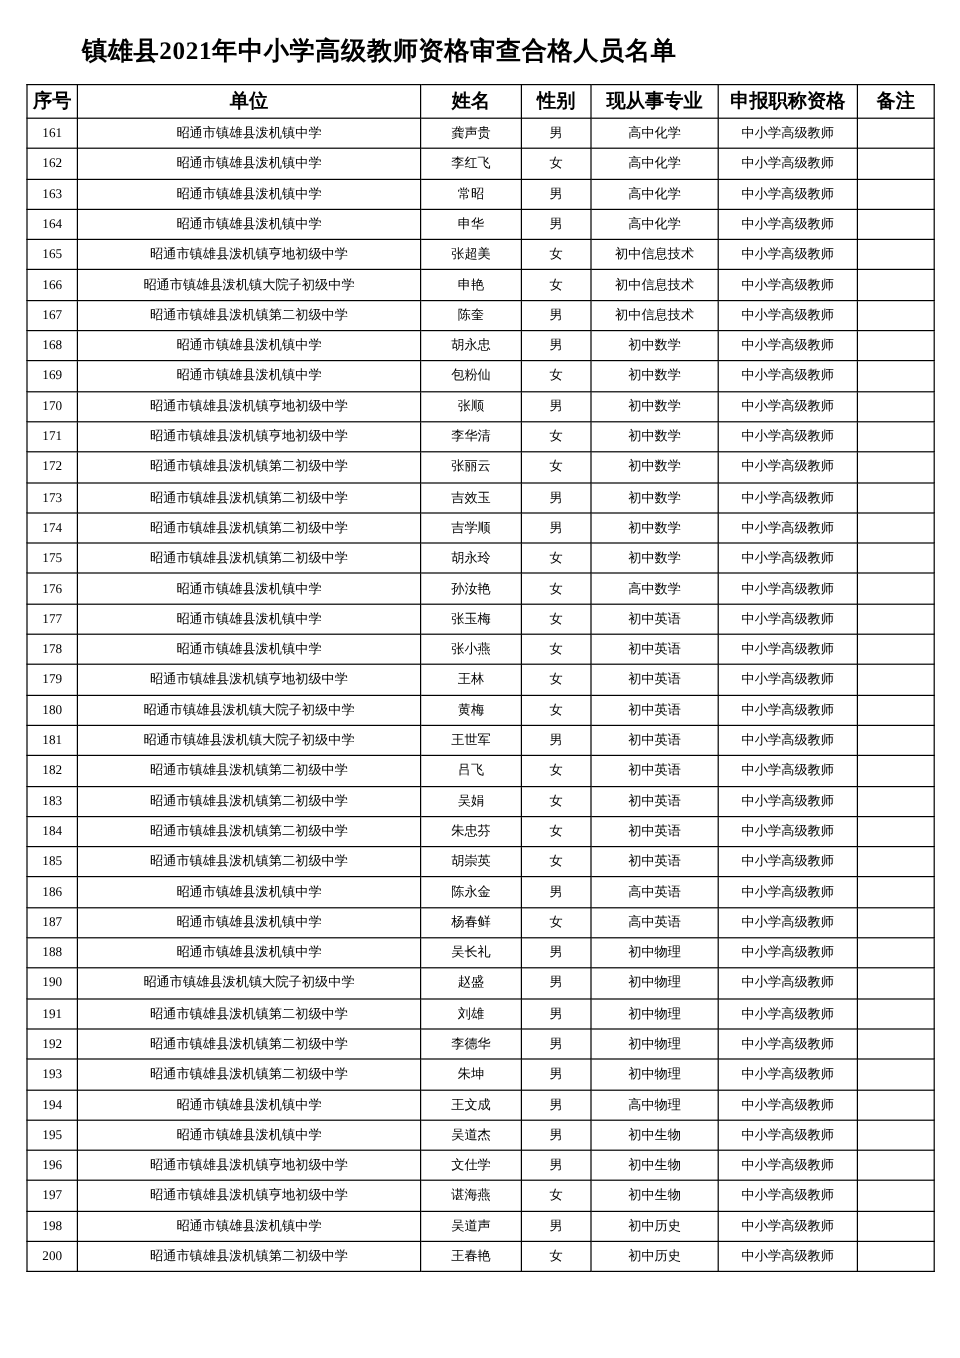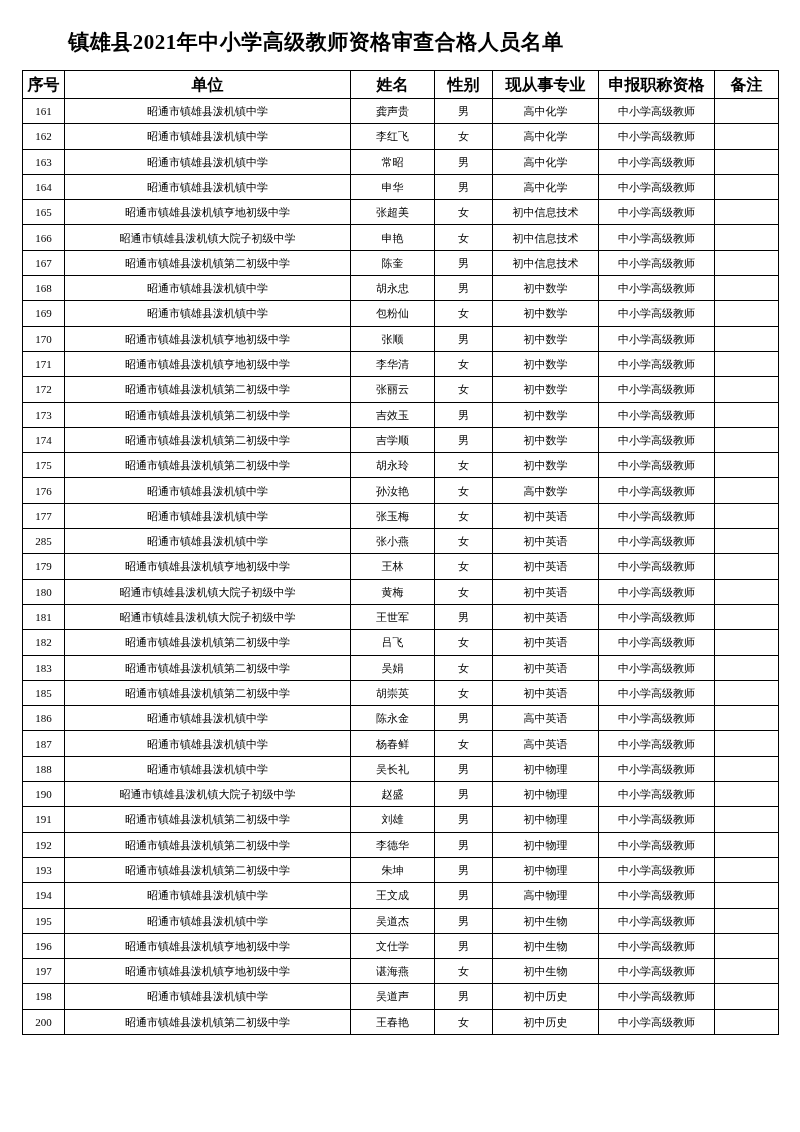--- a/index.html
+++ b/index.html
@@ -243,21 +243,21 @@
         <tr>
           <td class="seq">177</td>
           <td class="unit">昭通市镇雄县泼机镇中学</td>
           <td class="name">张玉梅</td>
           <td class="gender">女</td>
           <td class="major">初中英语</td>
           <td class="title">中小学高级教师</td>
           <td class="remark"></td>
         </tr>
         <tr>
-          <td class="seq">285</td>
+          <td class="seq">178</td>
           <td class="unit">昭通市镇雄县泼机镇中学</td>
           <td class="name">张小燕</td>
           <td class="gender">女</td>
           <td class="major">初中英语</td>
           <td class="title">中小学高级教师</td>
           <td class="remark"></td>
         </tr>
         <tr>
           <td class="seq">179</td>
           <td class="unit">昭通市镇雄县泼机镇亨地初级中学</td>
@@ -291,20 +291,29 @@
           <td class="name">吕飞</td>
           <td class="gender">女</td>
           <td class="major">初中英语</td>
           <td class="title">中小学高级教师</td>
           <td class="remark"></td>
         </tr>
         <tr>
           <td class="seq">183</td>
           <td class="unit">昭通市镇雄县泼机镇第二初级中学</td>
           <td class="name">吴娟</td>
+          <td class="gender">女</td>
+          <td class="major">初中英语</td>
+          <td class="title">中小学高级教师</td>
+          <td class="remark"></td>
+        </tr>
+        <tr>
+          <td class="seq">184</td>
+          <td class="unit">昭通市镇雄县泼机镇第二初级中学</td>
+          <td class="name">朱忠芬</td>
           <td class="gender">女</td>
           <td class="major">初中英语</td>
           <td class="title">中小学高级教师</td>
           <td class="remark"></td>
         </tr>
         <tr>
           <td class="seq">185</td>
           <td class="unit">昭通市镇雄县泼机镇第二初级中学</td>
           <td class="name">胡崇英</td>
           <td class="gender">女</td>

